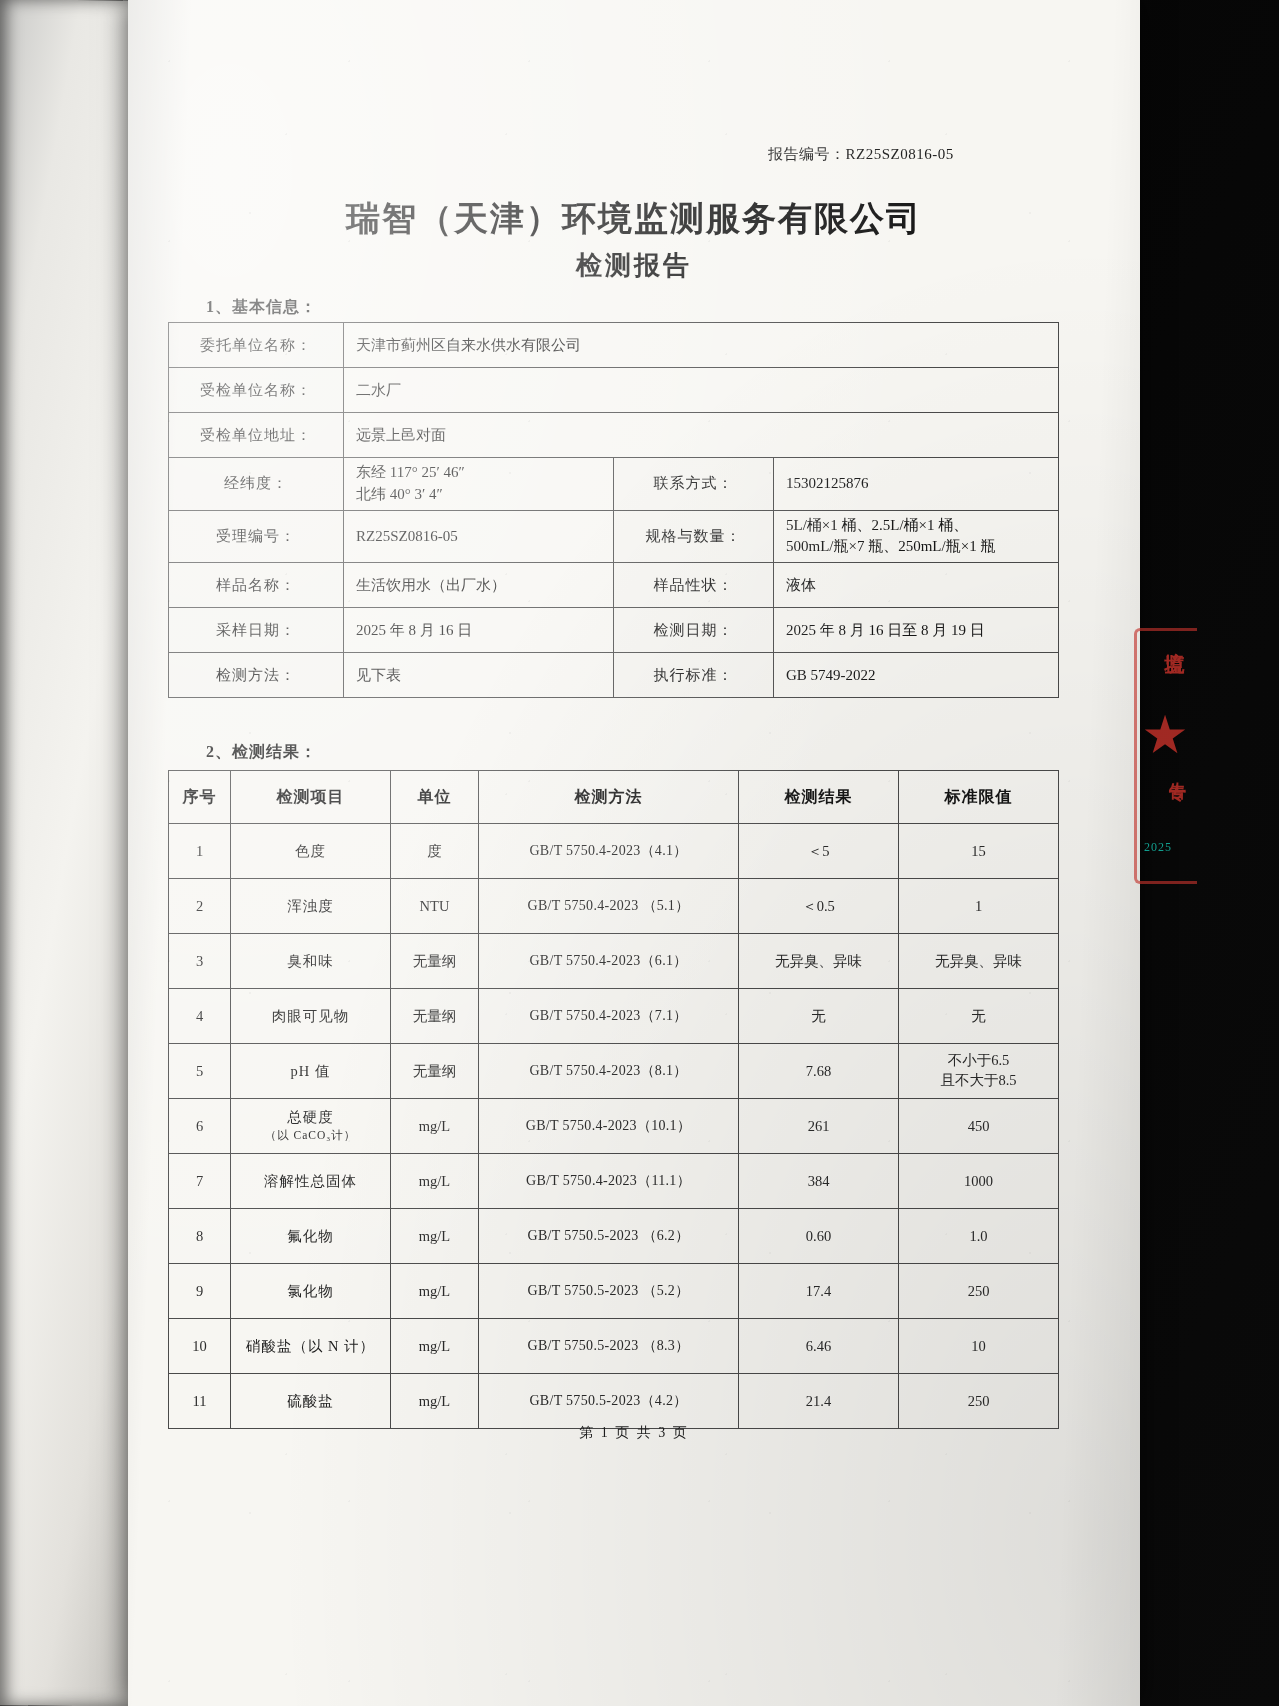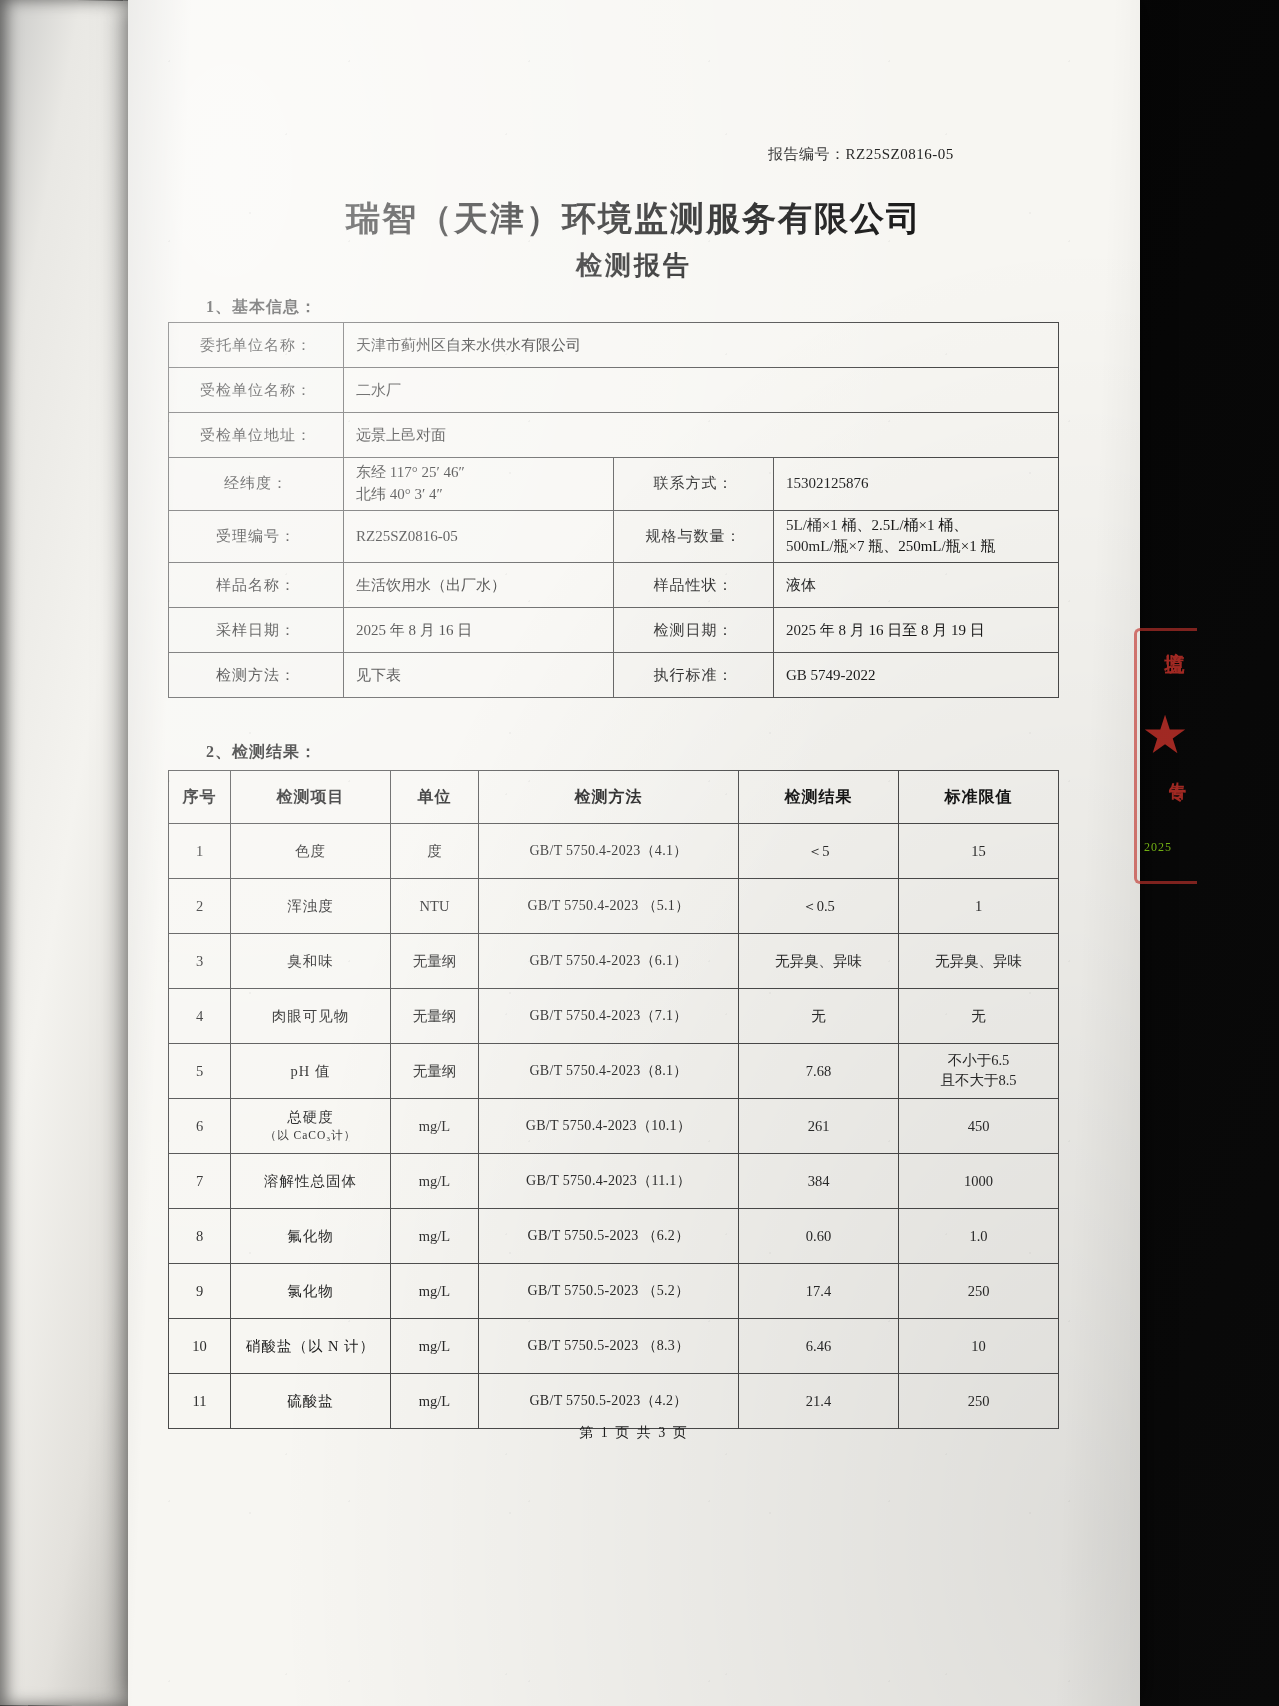--- a/index.html
+++ b/index.html
@@ -226,21 +226,21 @@
     top: 84px;
     color: #bb2f28;
     font-size: 46px;
     line-height: 1;
   }
   .stamp .code {
     position: absolute;
     left: 4px;
     top: 212px;
     font-size: 12px;
-    color: #84cc16;
+    color: #14b8a6;
     letter-spacing: 1px;
   }
 
   
   .speckle {
     position:absolute; inset:0; z-index: 6; pointer-events:none;
     background-image:
       radial-gradient(circle at 23% 34%, rgba(0,0,0,0.035) 0 1px, transparent 1px),
       radial-gradient(circle at 72% 61%, rgba(0,0,0,0.03) 0 1px, transparent 1px),
       radial-gradient(circle at 47% 82%, rgba(0,0,0,0.03) 0 1px, transparent 1px);

